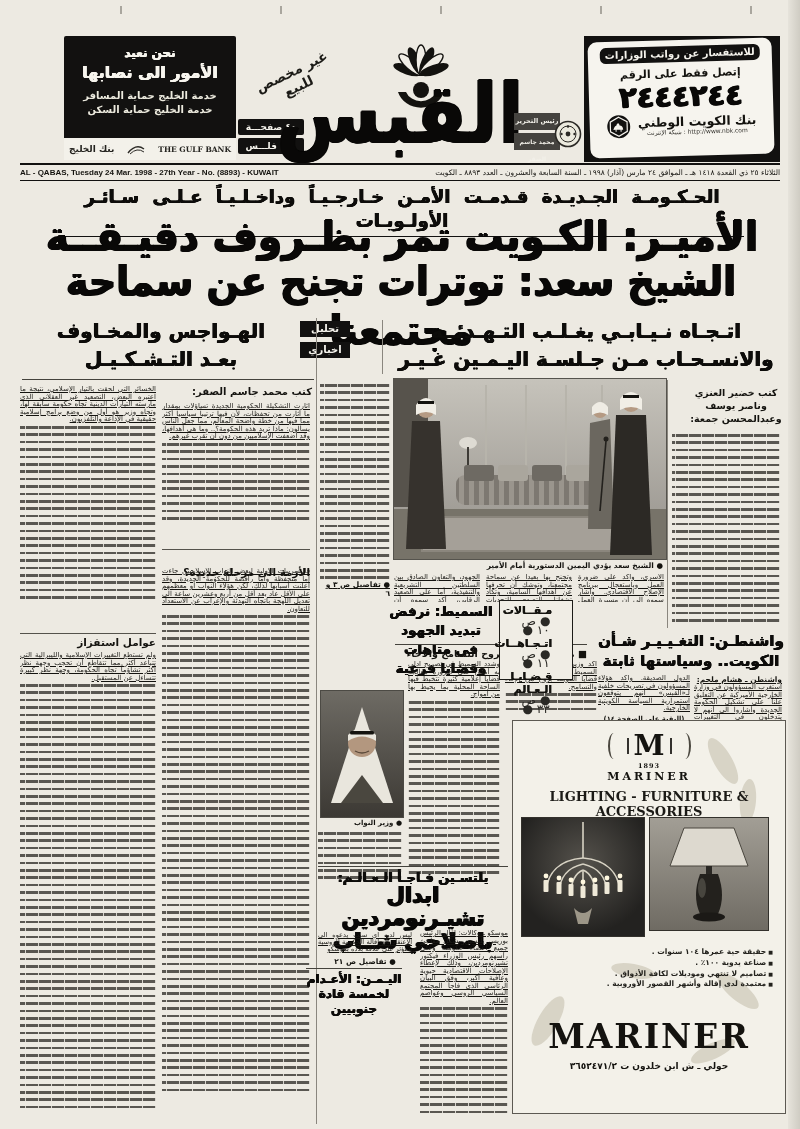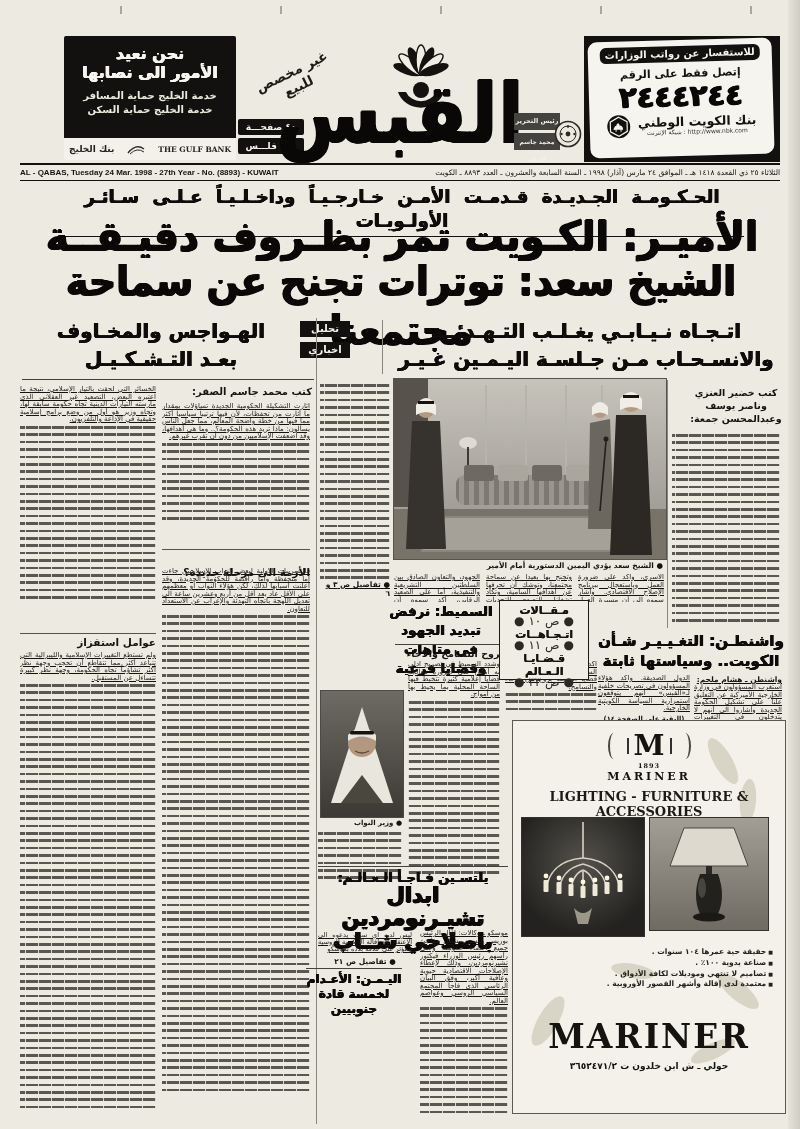--- a/index.html
+++ b/index.html
@@ -36,21 +36,21 @@
 
   <div class="tick" style="left:120px"></div>
   <div class="tick" style="left:280px"></div>
   <div class="tick" style="left:440px"></div>
   <div class="tick" style="left:600px"></div>
   <div class="tick" style="left:750px"></div>
 
   <div class="abs" style="left:788px;top:0;width:12px;height:1129px;background:linear-gradient(to right,#e6e3db,#cfccc3)"></div>
 
   <div class="abs blk" style="left:64px;top:36px;width:172px;height:124px;padding:0;border-radius:2px">
-    <div class="c hv" style="font-size:16px;line-height:19px;color:#f7f5ee;margin-top:8px">نحن نعيد</div>
+    <div class="c hv" style="font-size:12px;line-height:19px;color:#f7f5ee;margin-top:8px">نحن نعيد</div>
     <div class="c hv" style="font-size:16px;line-height:19px;color:#f7f5ee">الأمور الى نصابها</div>
     <div class="c b" style="font-size:10px;line-height:14px;color:#eceade;margin-top:7px">خدمة الخليج حماية المسافر</div>
     <div class="c b" style="font-size:10px;line-height:14px;color:#eceade">خدمة الخليج حماية السكن</div>
     <div class="abs" style="left:0;bottom:0;width:172px;height:22px;background:#f3f1ea;display:flex;align-items:center;justify-content:space-between;padding:0 5px;box-sizing:border-box">
       <span class="ltr serif b" style="font-size:7.5px;color:#23221e">THE GULF BANK</span>
       <svg width="20" height="12">
           <path d="M2,10 Q10,0 18,6" stroke="#2c2a26" fill="none" stroke-width="1.4"></path>
           <path d="M4,11 Q11,4 18,9" stroke="#2c2a26" fill="none" stroke-width="1"></path>
         </svg>
       <span class="b" style="font-size:9px;color:#23221e">بنك الخليج</span>
@@ -254,21 +254,21 @@
     <path d="M27,44 Q41,30 55,44 L55,50 Q41,41 27,50 Z" fill="#e9e6dd"></path>
     <rect x="29" y="40" width="24" height="3.4" rx="1.5" fill="#14130f"></rect>
     <path d="M34,60 q7,4 14,0" stroke="#5b4a3a" fill="none" stroke-width="1.4"></path>
     <path d="M20,112 L41,84 L62,112 Z" fill="#4a473f"></path>
   </svg>
   <div class="abs b" style="left:320px;top:819px;width:82px;font-size:7px;text-align:right">● وزير النواب</div>
   <div class="col" style="left:318px;top:832px;width:84px;height:47px">
     <div class="greek" style="height:47px"></div>
   </div>
 
-  <div class="abs" style="left:499px;top:600px;width:90px;height:80px;border:1.6px solid #1c1b17;background:#f0ede5;padding:3px 2px;box-sizing:border-box">
+  <div class="abs" style="left:499px;top:600px;width:74px;height:80px;border:1.6px solid #1c1b17;background:#f0ede5;padding:3px 20px;box-sizing:border-box">
     <div class="idx-item">مـقــالات</div>
     <div class="idx-page">● ص ١٠ ●</div>
     <div class="idx-item">اتـجـاهــات</div>
     <div class="idx-page">● ص ١١ ●</div>
     <div class="idx-item">قـضـايـا الـعـالم</div>
     <div class="idx-page" style="margin-bottom:0">● ص ٣٣ ●</div>
   </div>
 
   <div class="abs hv c" style="left:598px;top:631px;width:186px;font-size:15px;line-height:20px">
     <div>واشنطـن: التغـيـيـر شـأن</div>

